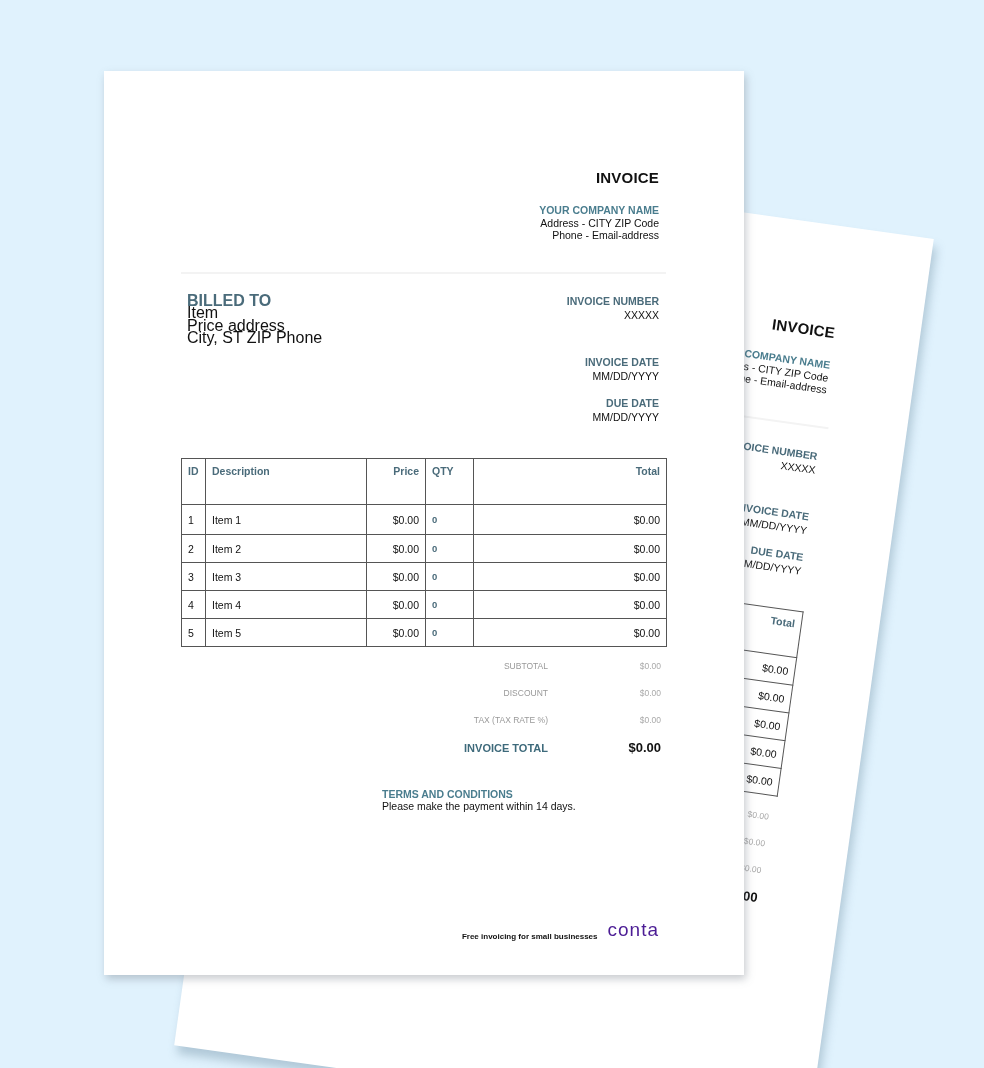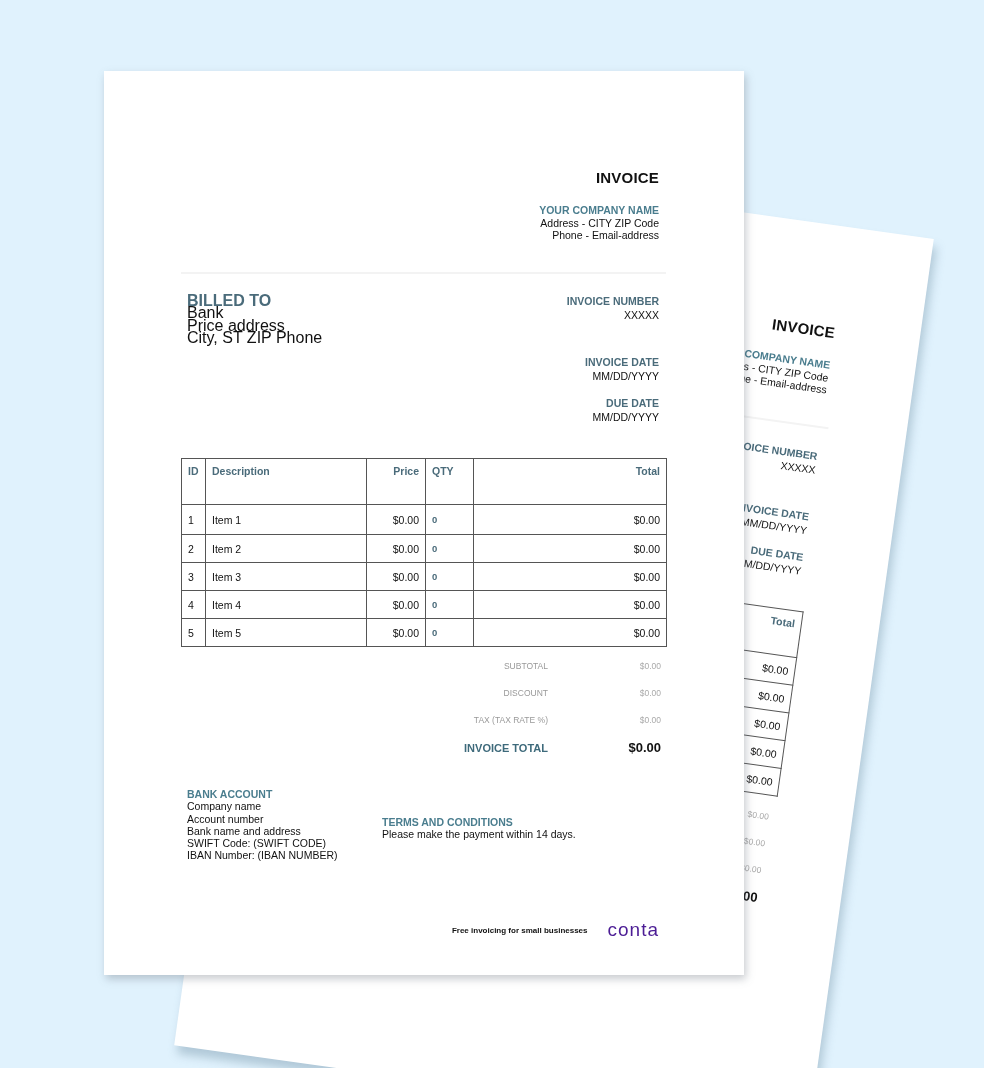--- a/index.html
+++ b/index.html
@@ -70,25 +70,25 @@
     .trow .tl { position: absolute; right: 113px; color: #999; }
     .trow .tv { position: absolute; right: 0; color: #aaa; }
     .trow.grand .tl { color: #3e6a7b; font-weight: bold; font-size: 11px; }
     .trow.grand .tv { color: #111; font-weight: bold; font-size: 13px; top: -2px; }
     .bank {
       position: absolute; left: 83px; top: 717px;
       font-size: 10.5px; line-height: 12.3px;
     }
     .terms {
       position: absolute; left: 278px; top: 717px;
-      font-size: 10.5px; line-height: 12.3px; margin-top: 28px;
+      font-size: 10.5px; line-height: 12.3px;
     }
     .footer {
       position: absolute; right: 85px; top: 848px;
-      display: flex; align-items: center; gap: 20px;
+      display: flex; align-items: flex-end; gap: 10px;
     }
     .footer .tag { font-size: 8px; font-weight: bold; color: #111; }
     .footer .logo { font-size: 19px; letter-spacing: 1px; color: #4c1d95; font-weight: normal; }
   </style>
 </head>
 <body>
 
 <div class="page back-page">
   <div class="inv-title">INVOICE</div>
   <div class="company">
@@ -179,21 +179,21 @@
   <div class="inv-title">INVOICE</div>
   <div class="company">
     <div class="accent">YOUR COMPANY NAME</div>
     <div>Address - CITY ZIP Code</div>
     <div>Phone - Email-address</div>
   </div>
   <div class="divider"></div>
 
   <div class="billed">
     <div class="lbl accent" style="color:#4a6b7a">BILLED TO</div>
-    <div>Bank</div>
+    <div>Item</div>
     <div>Price address</div>
     <div>City, ST ZIP Phone</div>
   </div>
 
   <div class="meta" style="top:223px">
     <div class="lbl">INVOICE NUMBER</div>
     <div>XXXXX</div>
   </div>
   <div class="meta" style="top:284px">
     <div class="lbl">INVOICE DATE</div>
@@ -263,28 +263,20 @@
     <div class="trow">
         <span class="tl">TAX (TAX RATE %)</span>
         <span class="tv">$0.00</span>
       </div>
     <div class="trow grand">
         <span class="tl">INVOICE TOTAL</span>
         <span class="tv">$0.00</span>
       </div>
   </div>
 
-  <div class="bank">
-    <div class="accent">BANK ACCOUNT</div>
-    <div>Company name</div>
-    <div>Account number</div>
-    <div>Bank name and address</div>
-    <div>SWIFT Code: (SWIFT CODE)</div>
-    <div>IBAN Number: (IBAN NUMBER)</div>
-  </div>
 
   <div class="terms">
     <div class="accent">TERMS AND CONDITIONS</div>
     <div>Please make the payment within 14 days.</div>
   </div>
 
   <div class="footer">
     <span class="tag">Free invoicing for small businesses</span>
     <span class="logo">conta</span>
   </div>

